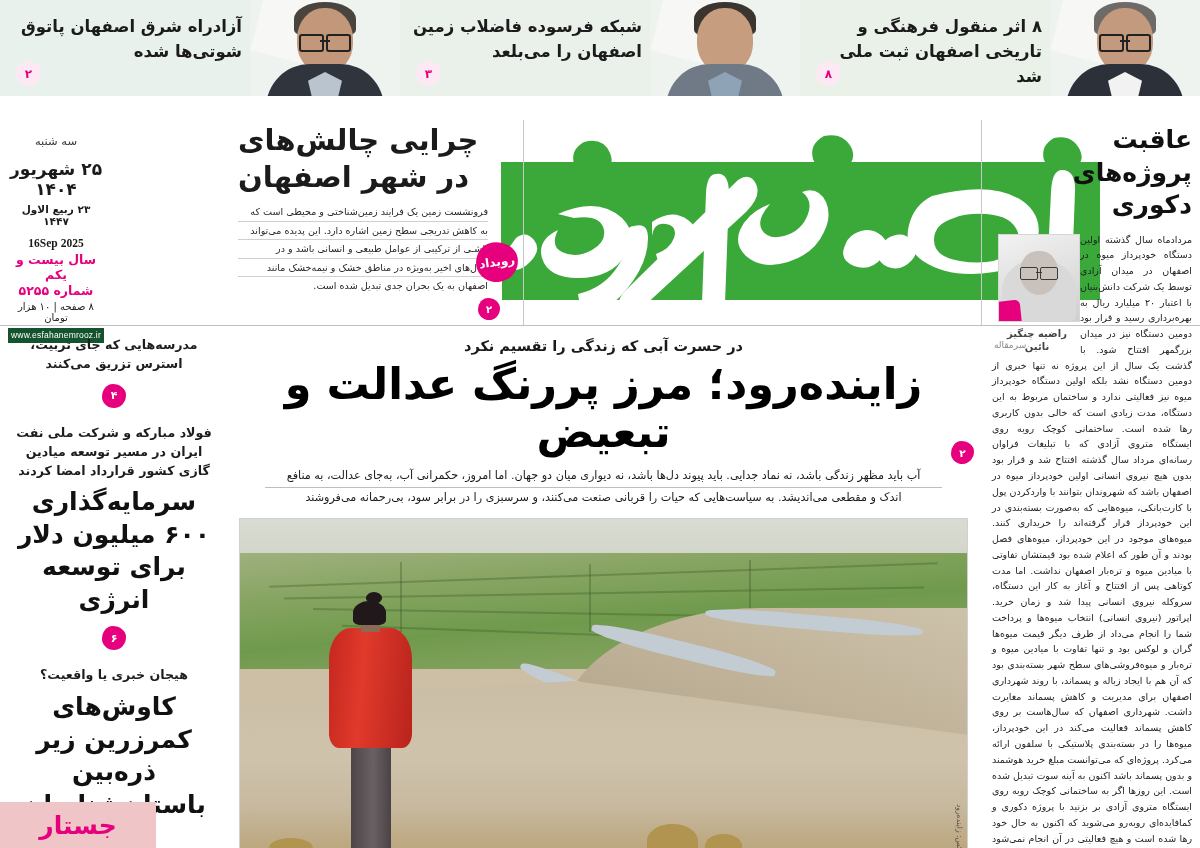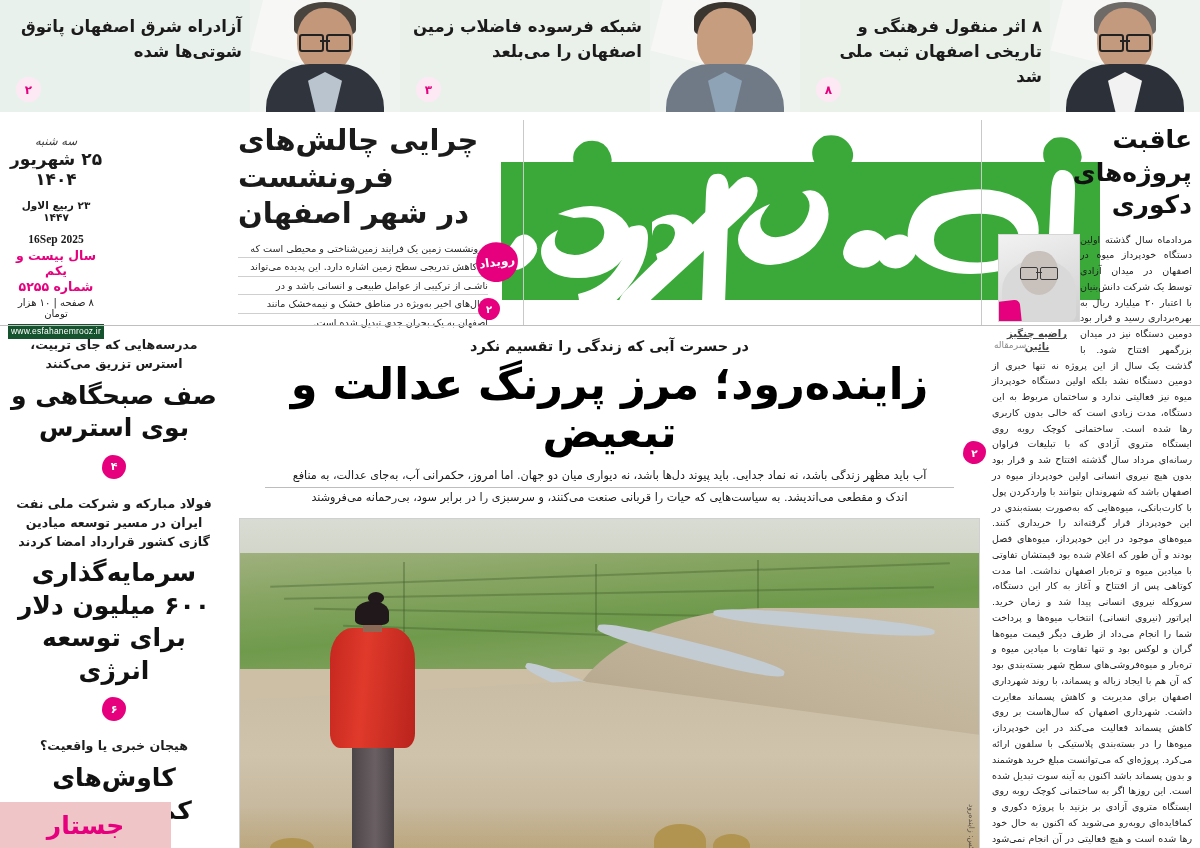--- a/index.html
+++ b/index.html
@@ -12,21 +12,21 @@
     position:relative;
   }
   .page{position:relative;width:1200px;height:848px;}
 
   
   .teaser-strip{
     position:absolute;top:0;left:0;width:1200px;height:112px;
     display:flex;flex-direction:row;
   }
   .teaser{
-    position:relative;width:400px;height:112px;
+    position:relative;width:400px;height:96px;
     background:#e8f0e8;
     overflow:hidden;
   }
   .teaser.t1{background:#e9f1e9;}
   .teaser.t2{background:#eaf1ea;}
   .teaser.t3{background:#e9f1ec;}
   .teaser-photo{
     position:absolute;top:0;right:0;width:150px;height:112px;
     overflow:hidden;
   }
@@ -68,22 +68,22 @@
 
   
   .masthead{
     position:absolute;top:112px;left:0;width:1200px;height:215px;
     background:#ffffff;
   }
   .date-box{
     position:absolute;top:22px;right:1096px;width:96px;
     text-align:center;color:#1a1a1a;direction:rtl;
   }
-  .d-weekday{font-size:11.5px;color:#3a3a3a;margin-bottom:1px;font-style:italic;}
-  .d-jalali{font-size:17px;font-weight:bold;line-height:1.2;margin-bottom:9px;letter-spacing:-0.3px;}
+  .d-weekday{font-size:11.5px;color:#3a3a3a;margin-bottom:11px;}
+  .d-jalali{font-size:17px;font-weight:bold;line-height:1.2;margin-bottom:3px;letter-spacing:-0.3px;}
   .d-hijri{font-size:10.5px;font-weight:bold;margin-bottom:10px;}
   .d-greg{font-size:11.5px;font-weight:bold;font-family:"Liberation Serif",serif;margin-bottom:3px;}
   .d-year{font-size:12.5px;font-weight:bold;color:#e6007e;line-height:1.25;}
   .d-issue{font-size:12.5px;font-weight:bold;color:#e6007e;line-height:1.25;margin-bottom:2px;}
   .d-pages{font-size:10px;color:#222;margin-bottom:5px;}
   .d-site{
     display:block;background:#14532d;color:#fff;font-size:8.5px;
     padding:2.5px 0;direction:ltr;font-family:"Liberation Sans",sans-serif;
     letter-spacing:0.2px;
   }
@@ -188,36 +188,36 @@
     margin-top:6px;font-size:25px;font-weight:bold;color:#111;line-height:1.3;
     letter-spacing:-0.7px;
   }
   .side-badge{
     margin:10px auto 0;width:24px;height:24px;background:#e6007e;
     border-radius:44% 56% 50% 50%/54% 46% 54% 46%;
     display:flex;align-items:center;justify-content:center;
     color:#fff;font-size:11px;font-weight:bold;
   }
   .jostar{
-    position:absolute;bottom:0px;left:0px;width:171px;height:46px;
+    position:absolute;bottom:0px;left:0px;width:156px;height:46px;
     background:#f0c5c8;
     display:flex;align-items:center;justify-content:center;
   }
   .jostar::after{
     content:"";position:absolute;bottom:-11px;left:22px;
     border-left:0 solid transparent;border-right:20px solid transparent;
     border-top:12px solid #f0c5c8;
   }
   .jostar span{
     color:#e6007e;font-size:25px;font-weight:bold;letter-spacing:1px;
   }
 
   
   .main-col{
-    position:absolute;top:328px;right:208px;left:229px;height:520px;
+    position:absolute;top:328px;right:220px;left:229px;height:520px;
     box-sizing:border-box;padding:10px 12px 0 10px;direction:rtl;
   }
   .main-kicker{
     text-align:center;font-size:14.5px;color:#1a1a1a;font-weight:600;
     letter-spacing:-0.2px;margin-bottom:6px;
   }
   .main-title{
     text-align:center;font-size:43px;font-weight:bold;color:#000;
     line-height:1.12;letter-spacing:-1.4px;margin-bottom:10px;
   }
@@ -382,21 +382,20 @@
                    q-8 16 4 22 q14 7 30 -2 q14 -8 12 -20 q-3 -16 -30 -12Z"></path>
 
           <path d="M14 108 q10 -8 18 2 q8 10 -4 22 q-12 12 -22 6 q-8 -6 -2 -16Z"></path>
         </g>
       </svg>
     </div>
 
     <div class="hl-event">
       <div class="hl-event-title">
         <div>چرایی چالش‌های</div>
-        <div>فرونشست</div>
         <div>در شهر اصفهان</div>
       </div>
       <div class="hl-event-lead">
         <div>فرونشست زمین یک فرایند زمین‌شناختی و محیطی است که</div>
         <div>به کاهش تدریجی سطح زمین اشاره دارد. این پدیده می‌تواند</div>
         <div>ناشـی از ترکیبی از عوامل طبیعی و انسانی باشد و در</div>
         <div>سال‌های اخیر به‌ویژه در مناطق خشک و نیمه‌خشک مانند</div>
         <div style="border-bottom:none;">اصفهان به یک بحران جدی تبدیل شده است.</div>
       </div>
     </div>
@@ -421,31 +420,30 @@
           <span class="ph-bg"></span>
           <span class="ph-scarf"></span>
           <span class="ph-face"></span>
           <span class="ph-glass">
               <i class="l"></i>
               <b></b>
               <i class="r"></i>
             </span>
           <span class="op-badge"></span>
         </span>
-        <span class="op-author-name" style="display:block;text-decoration:underline;">راضیه چنگیز نائین</span>
+        <span class="op-author-name" style="display:block;">راضیه چنگیز نائین</span>
       </span>
       <span>مردادماه سال گذشته اولین دستگاه خودپرداز میوه در اصفهان در میدان آزادی توسط یک شرکت دانش‌بنیان با اعتبار ۲۰ میلیارد ریال به بهره‌برداری رسید و قرار بود دومین دستگاه نیز در میدان بزرگمهر افتتاح شود. با گذشت یک سال از این پروژه نه تنها خبری از دومین دستگاه نشد بلکه اولین دستگاه خودپرداز میوه نیز فعالیتی ندارد و ساختمان مربوط به این دستگاه، مدت زیادی است که خالی بدون کاربری رها شده است. ساختمانی کوچک روبه روی ایستگاه متروی آزادی که با تبلیغات فراوان رسانه‌ای مرداد سال گذشته افتتاح شد و قرار بود بدون هیچ نیروی انسانی اولین خودپرداز میوه در اصفهان باشد که شهروندان بتوانند با واردکردن پول با کارت‌بانکی، میوه‌هایی که به‌صورت بسته‌بندی در این خودپرداز قرار گرفته‌اند را خریداری کنند. میوه‌های موجود در این خودپرداز، میوه‌های فصل بودند و آن طور که اعلام شده بود قیمتشان تفاوتی با میادین میوه و تره‌بار اصفهان نداشت. اما مدت کوتاهی پس از افتتاح و آغاز به کار این دستگاه، سروکله نیروی انسانی پیدا شد و زمان خرید. اپراتور (نیروی انسانی) انتخاب میوه‌ها و پرداخت شما را انجام می‌داد از طرف دیگر قیمت میوه‌ها گران و لوکس بود و تنها تفاوت با میادین میوه و تره‌بار و میوه‌فروشی‌های سطح شهر بسته‌بندی بود که آن هم با ایجاد زباله و پسماند، با روند شهرداری اصفهان برای مدیریت و کاهش پسماند مغایرت داشت. شهرداری اصفهان که سال‌هاست بر روی کاهش پسماند فعالیت می‌کند در این خودپرداز، میوه‌ها را در بسته‌بندی پلاستیکی با سلفون ارائه می‌کرد. پروژه‌ای که می‌توانست مبلغ خرید هوشمند و بدون پسماند باشد اکنون به آینه سوت تبدیل شده است. این روزها اگر به ساختمانی کوچک روبه روی ایستگاه متروی آزادی بر بزنید با پروژه دکوری و کمافایده‌ای روبه‌رو می‌شوید که اکنون به حال خود رها شده است و هیچ فعالیتی در آن انجام نمی‌شود و همان‌طور که پیش‌بینی می‌شد پروژه خودپرداز میوه طرحی شیک و دکوری بود که پس از مدتی فراموش شد و محبوبیتش را از دست داد. حال باید مسئولین شهری پاسخ دهند که این پروژه چه عایدی فرهنگی و اقتصادی داشته است؟ درحالی‌که می‌شد به‌جای این طرح، هزاران پروژه با کمک شرکت‌های دانش‌بنیان مطابق با نیاز شهری احداث شود از حمل‌ونقل پاک گرفته تا مدیریت پسماند، توسعه خدمات شهری و افزایش فرهنگ و نشاط عمومی؛ برای همه این موارد انبوهی از پیشنهادها، طرح‌ها و پروژه‌ها وجود دارد که می‌تواند انجام شود. وقت آن رسیده که پروژه‌های دکوری که بیشتر جنبه نمایش دارند جایشان را به پروژه‌ها و طرح‌های مفید و کارآمد بدهند چرا که عاقبت تمام طرح‌های نمایشی فراموشی است.</span>
     </div>
   </div>
 
   <div class="side-col">
 
     <div class="side-item">
       <div class="side-kicker">مدرسه‌هایی که جای تربیت، استرس تزریق می‌کنند</div>
-      <div class="side-title">صف صبحگاهی و بوی استرس</div>
       <div class="side-badge">۴</div>
     </div>
 
     <div class="side-item">
       <div class="side-kicker">فولاد مبارکه و شرکت ملی نفت ایران در مسیر توسعه میادین گازی کشور قرارداد امضا کردند</div>
       <div class="side-title">سرمایه‌گذاری ۶۰۰ میلیون دلار برای توسعه انرژی</div>
       <div class="side-badge">۶</div>
     </div>
 
     <div class="side-item">

